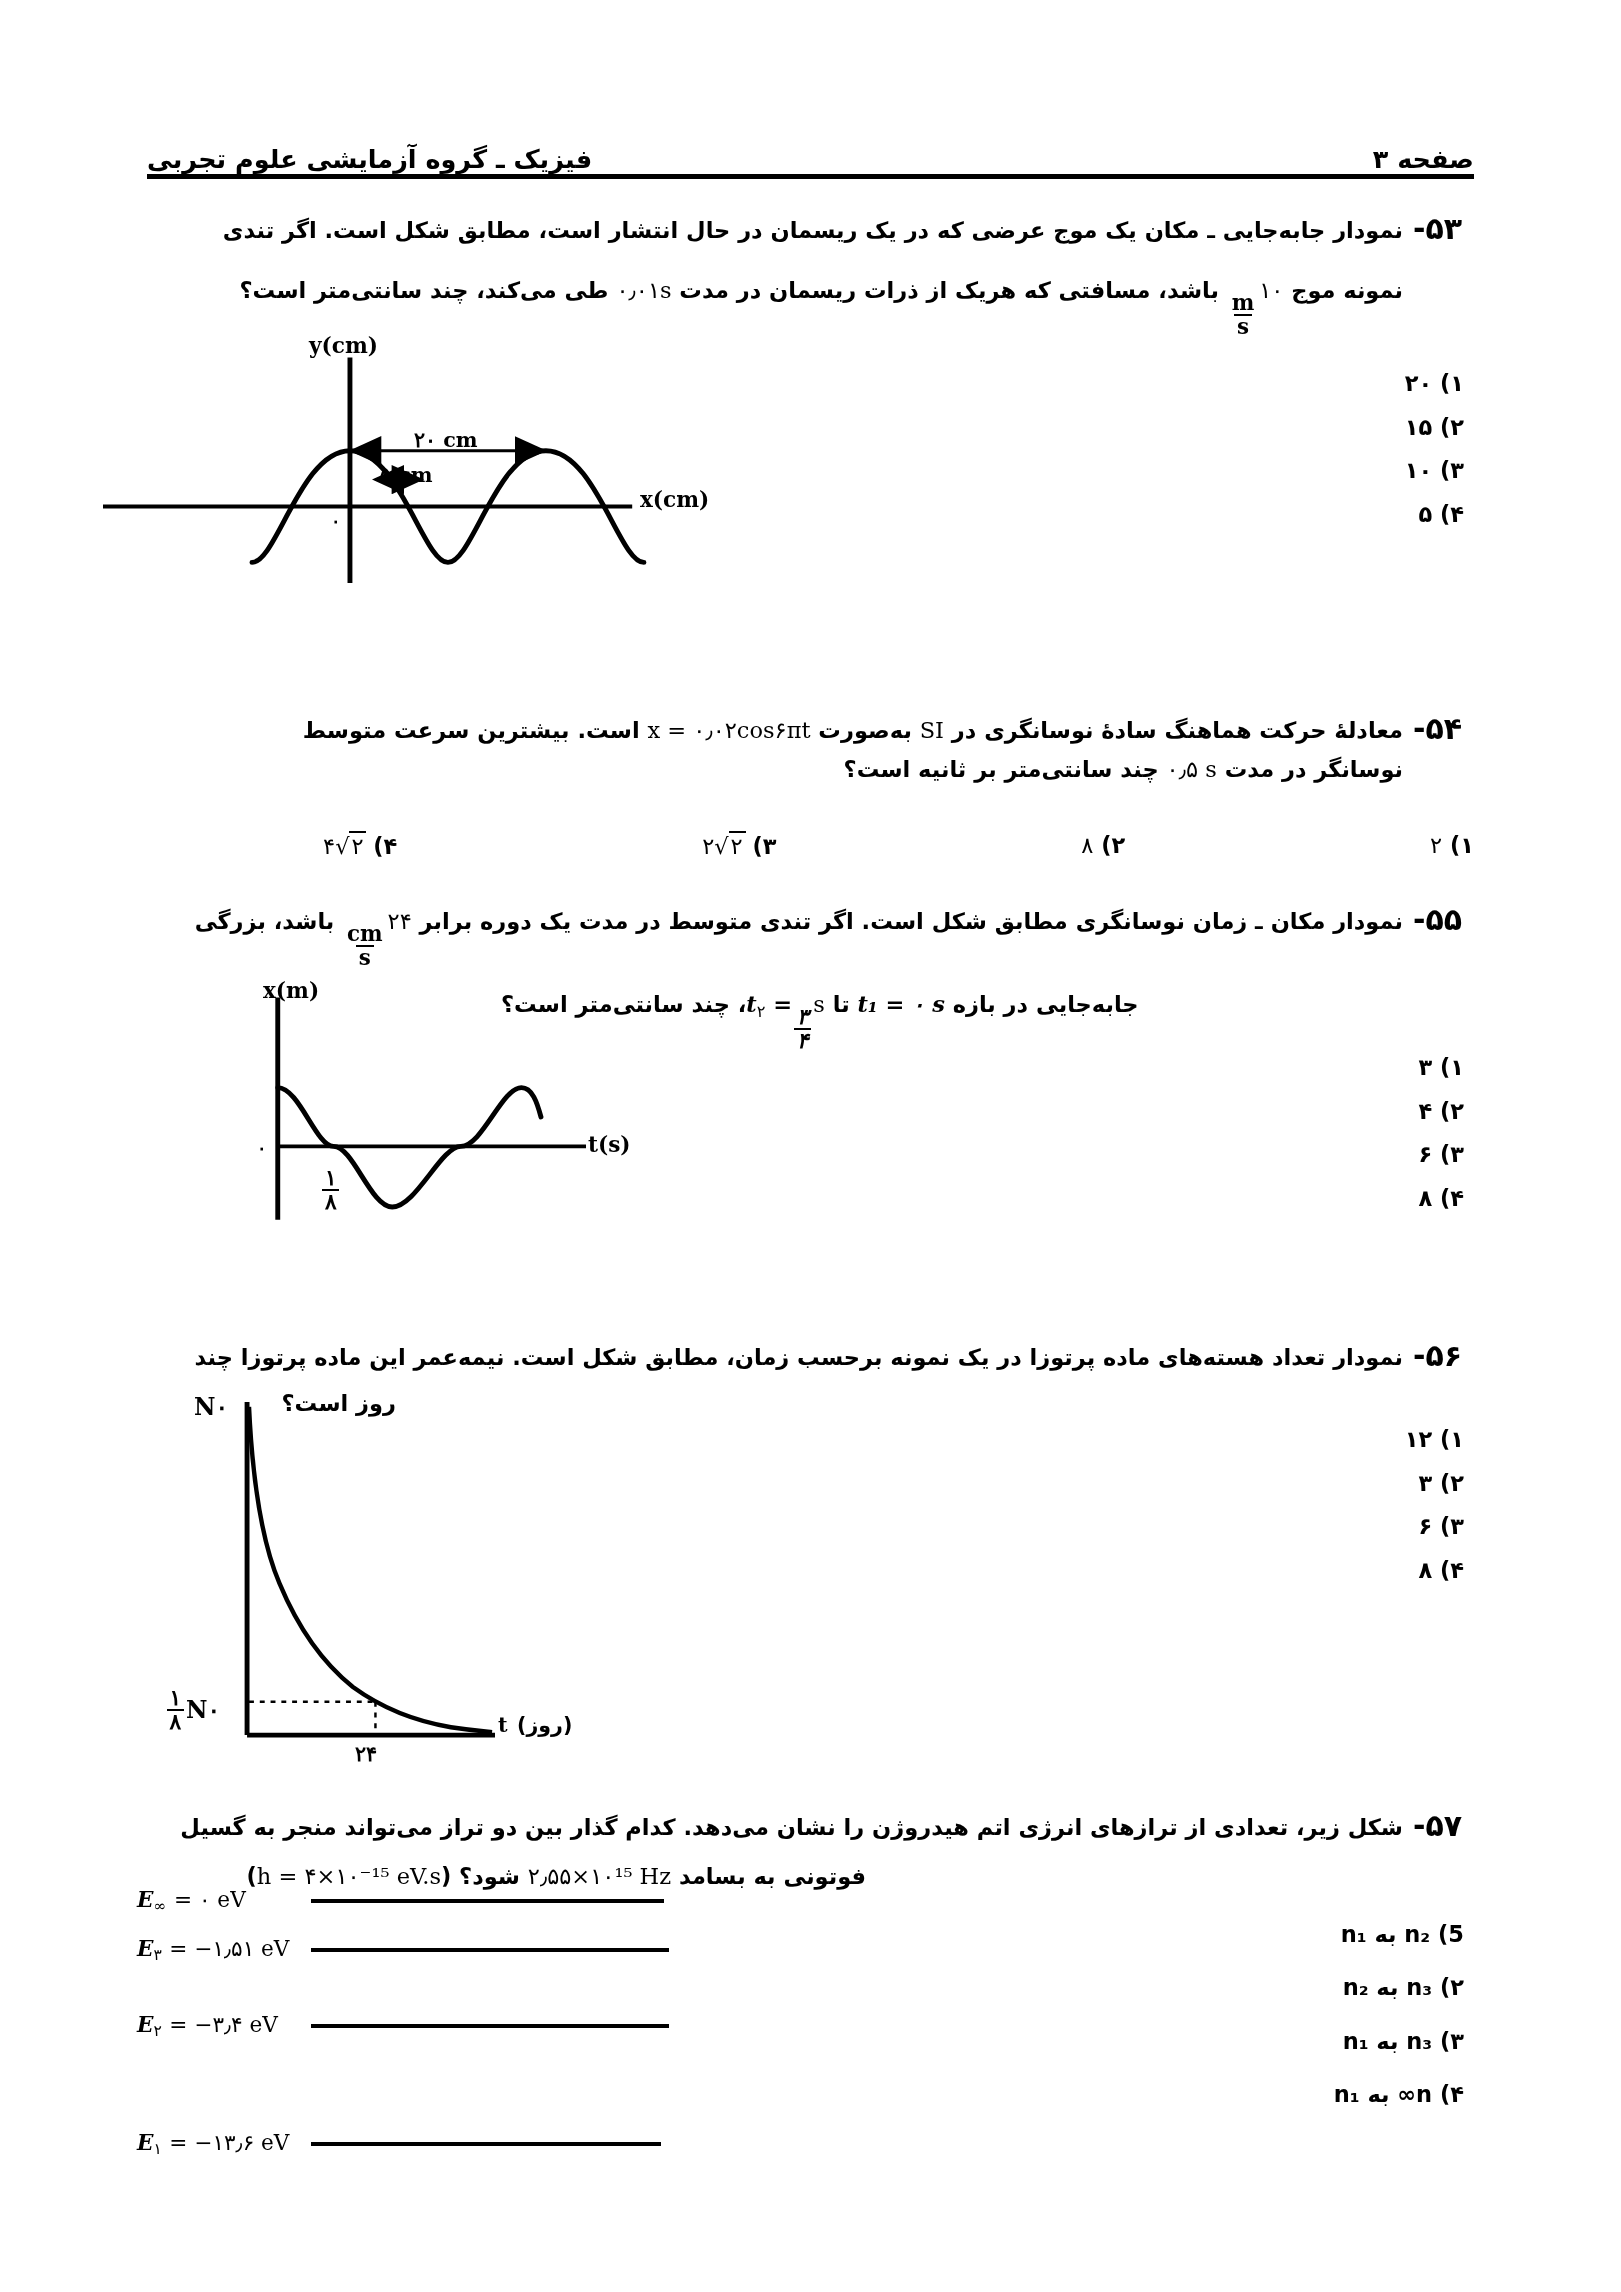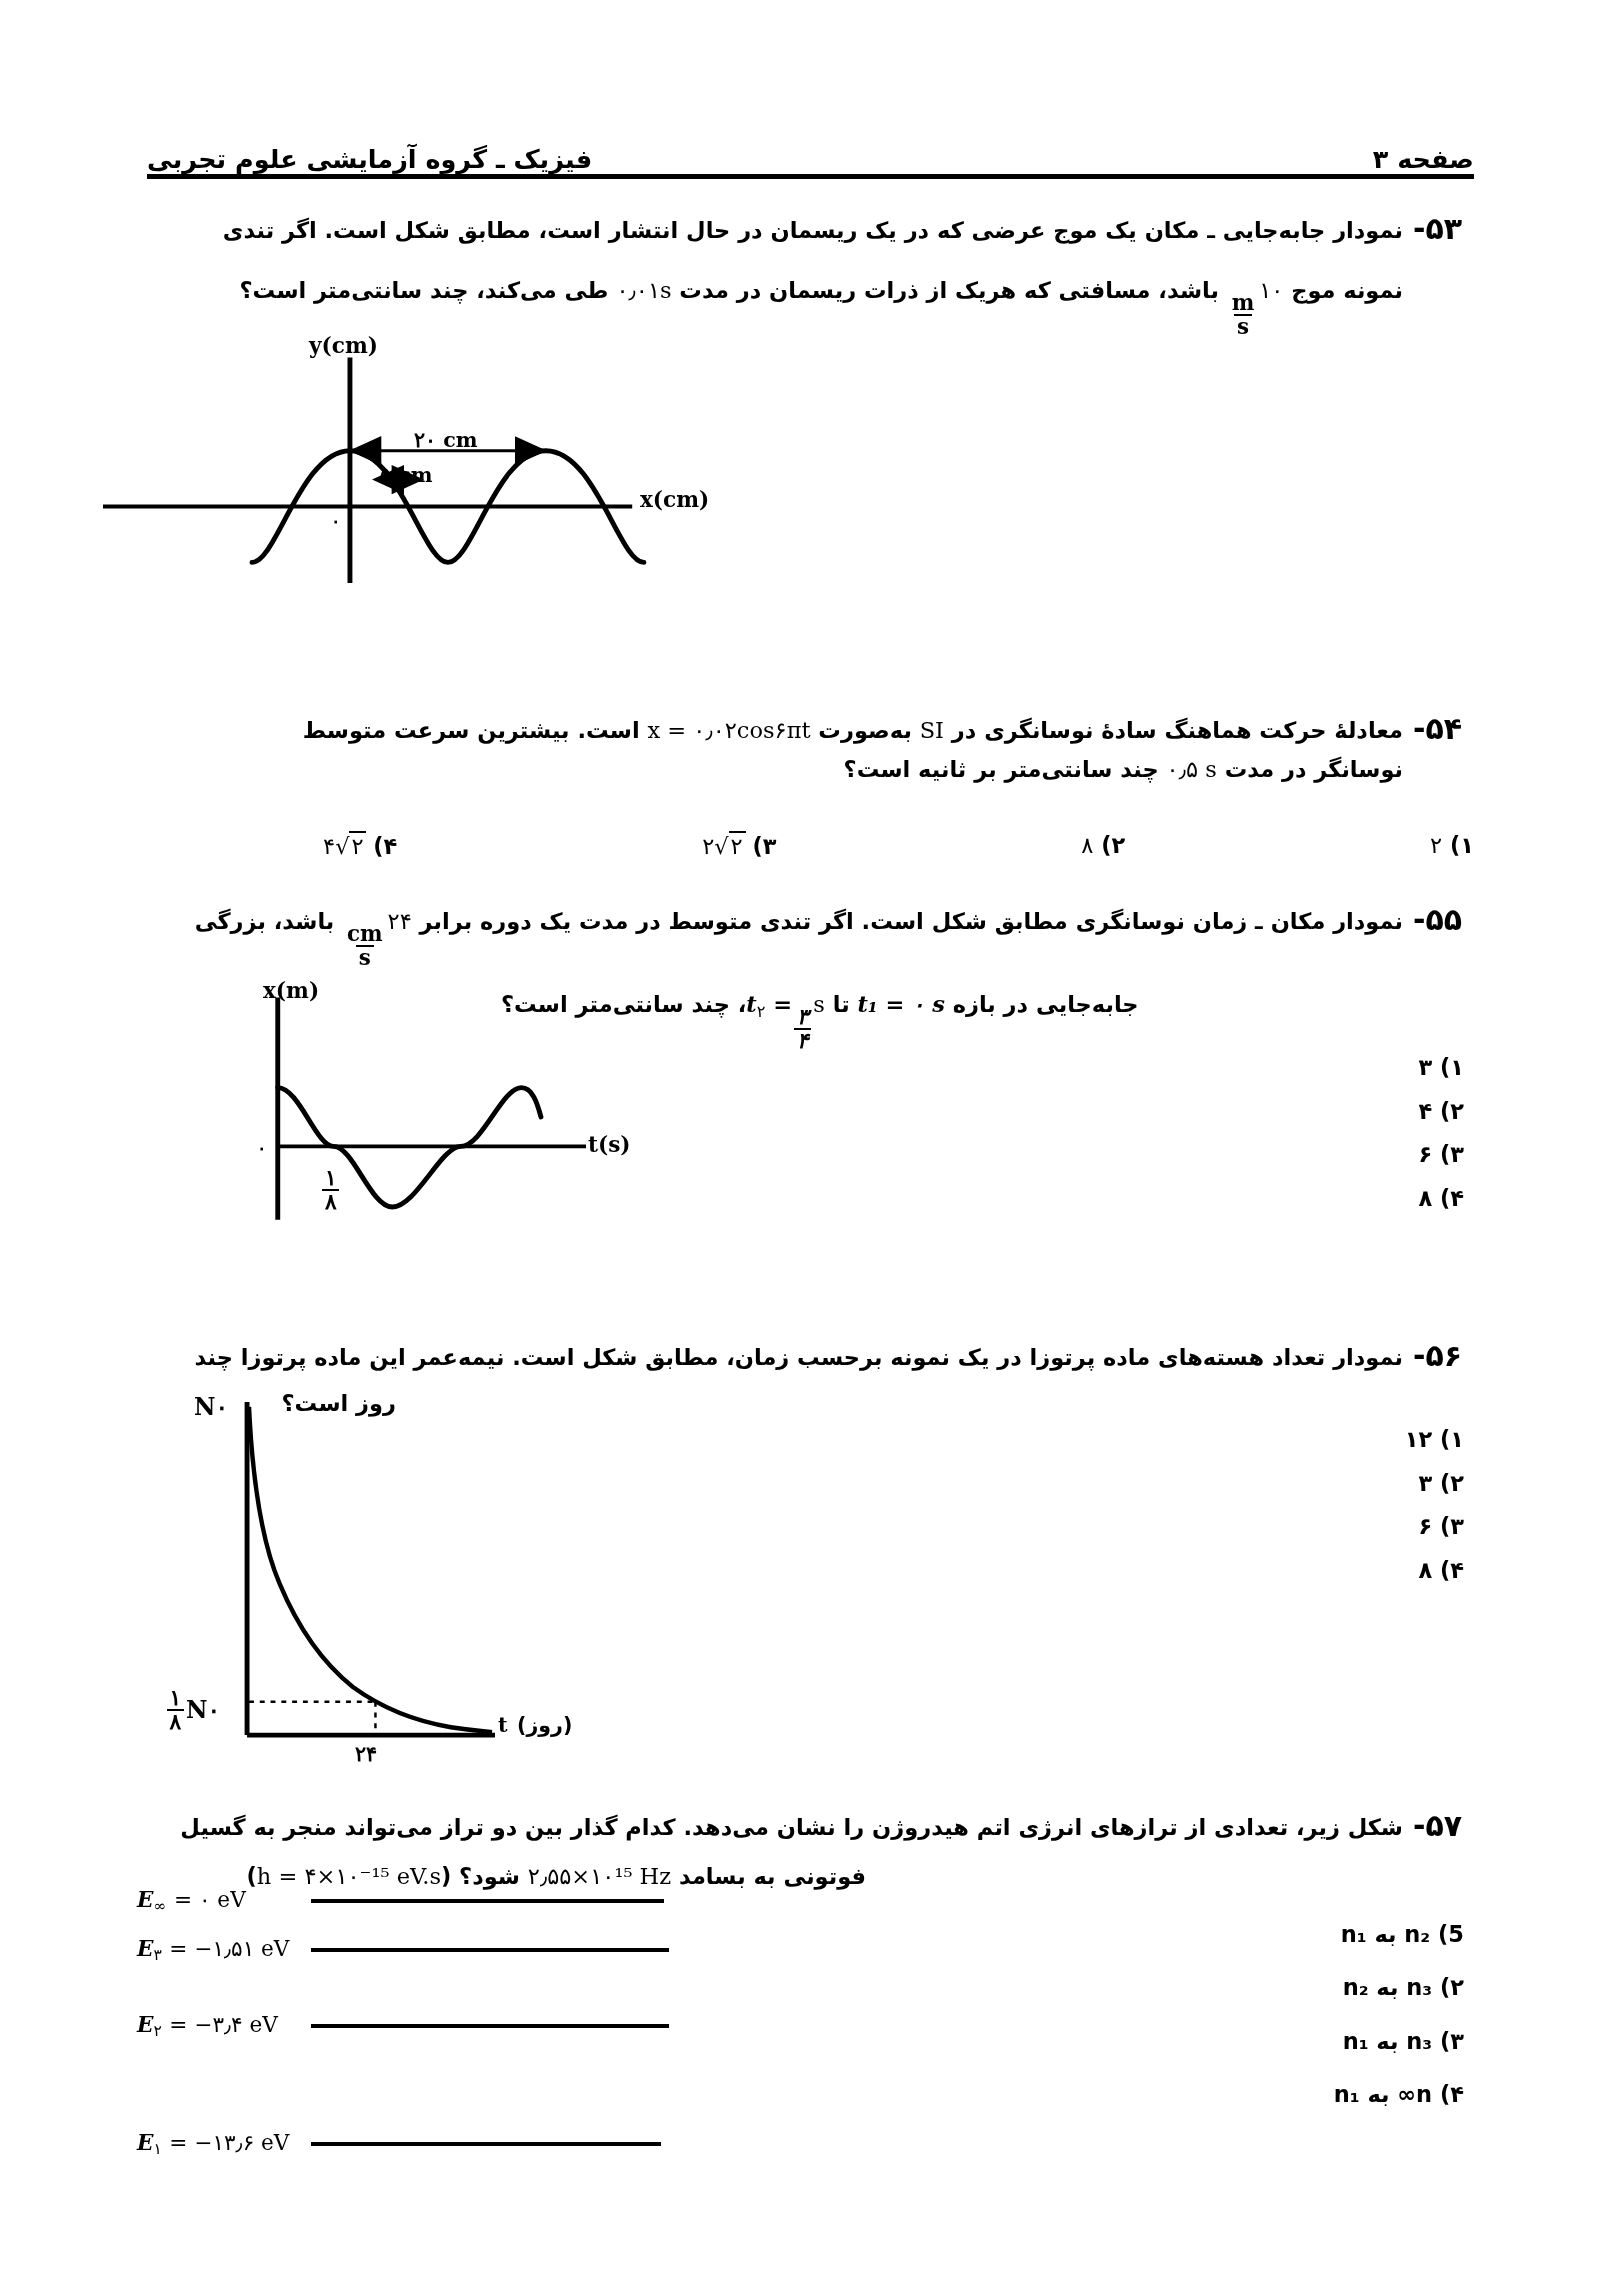--- a/index.html
+++ b/index.html
@@ -242,20 +242,26 @@
 
       <path d="M 112,229 C 137,229 162,115 212,115 C 262,115 287,229 312,229
                C 337,229 362,115 412,115 C 462,115 487,229 512,229" fill="none" stroke="#000" stroke-width="5" stroke-linecap="round"></path>
 
       <line x1="214" y1="115" x2="410" y2="115" stroke="#000" stroke-width="3" marker-start="url(#arrHr)" marker-end="url(#arrH)"></line>
 
       <line x1="261" y1="121" x2="261" y2="168" stroke="#000" stroke-width="3" marker-start="url(#arrHr)" marker-end="url(#arrH)" transform="rotate(90 261 144.5)"></line>
     </svg>
   </div>
 
+  <div class="opts-col" style="top:370px; right:157px; width:196px;">
+    <span class="opt">۱) ۲۰</span>
+    <span class="opt">۲) ۱۵</span>
+    <span class="opt">۳) ۱۰</span>
+    <span class="opt">۴) ۵</span>
+  </div>
 
   <div class="q" style="top:711px; right:147px; left:147px;">
     <span class="q-num" style="top:0; right:0;">۵۴-</span>
     <div class="q-body" style="top:0; right:71px; width:1255px;">
       <div class="q-line">
         <span>معادلهٔ حرکت هماهنگ سادهٔ نوسانگری در</span>
         <span class="ltr math">SI</span>
         <span>به‌صورت</span>
         <span class="ltr math">x = ۰٫۰۲cos۶πt</span>
         <span>است. بیشترین سرعت متوسط</span>

